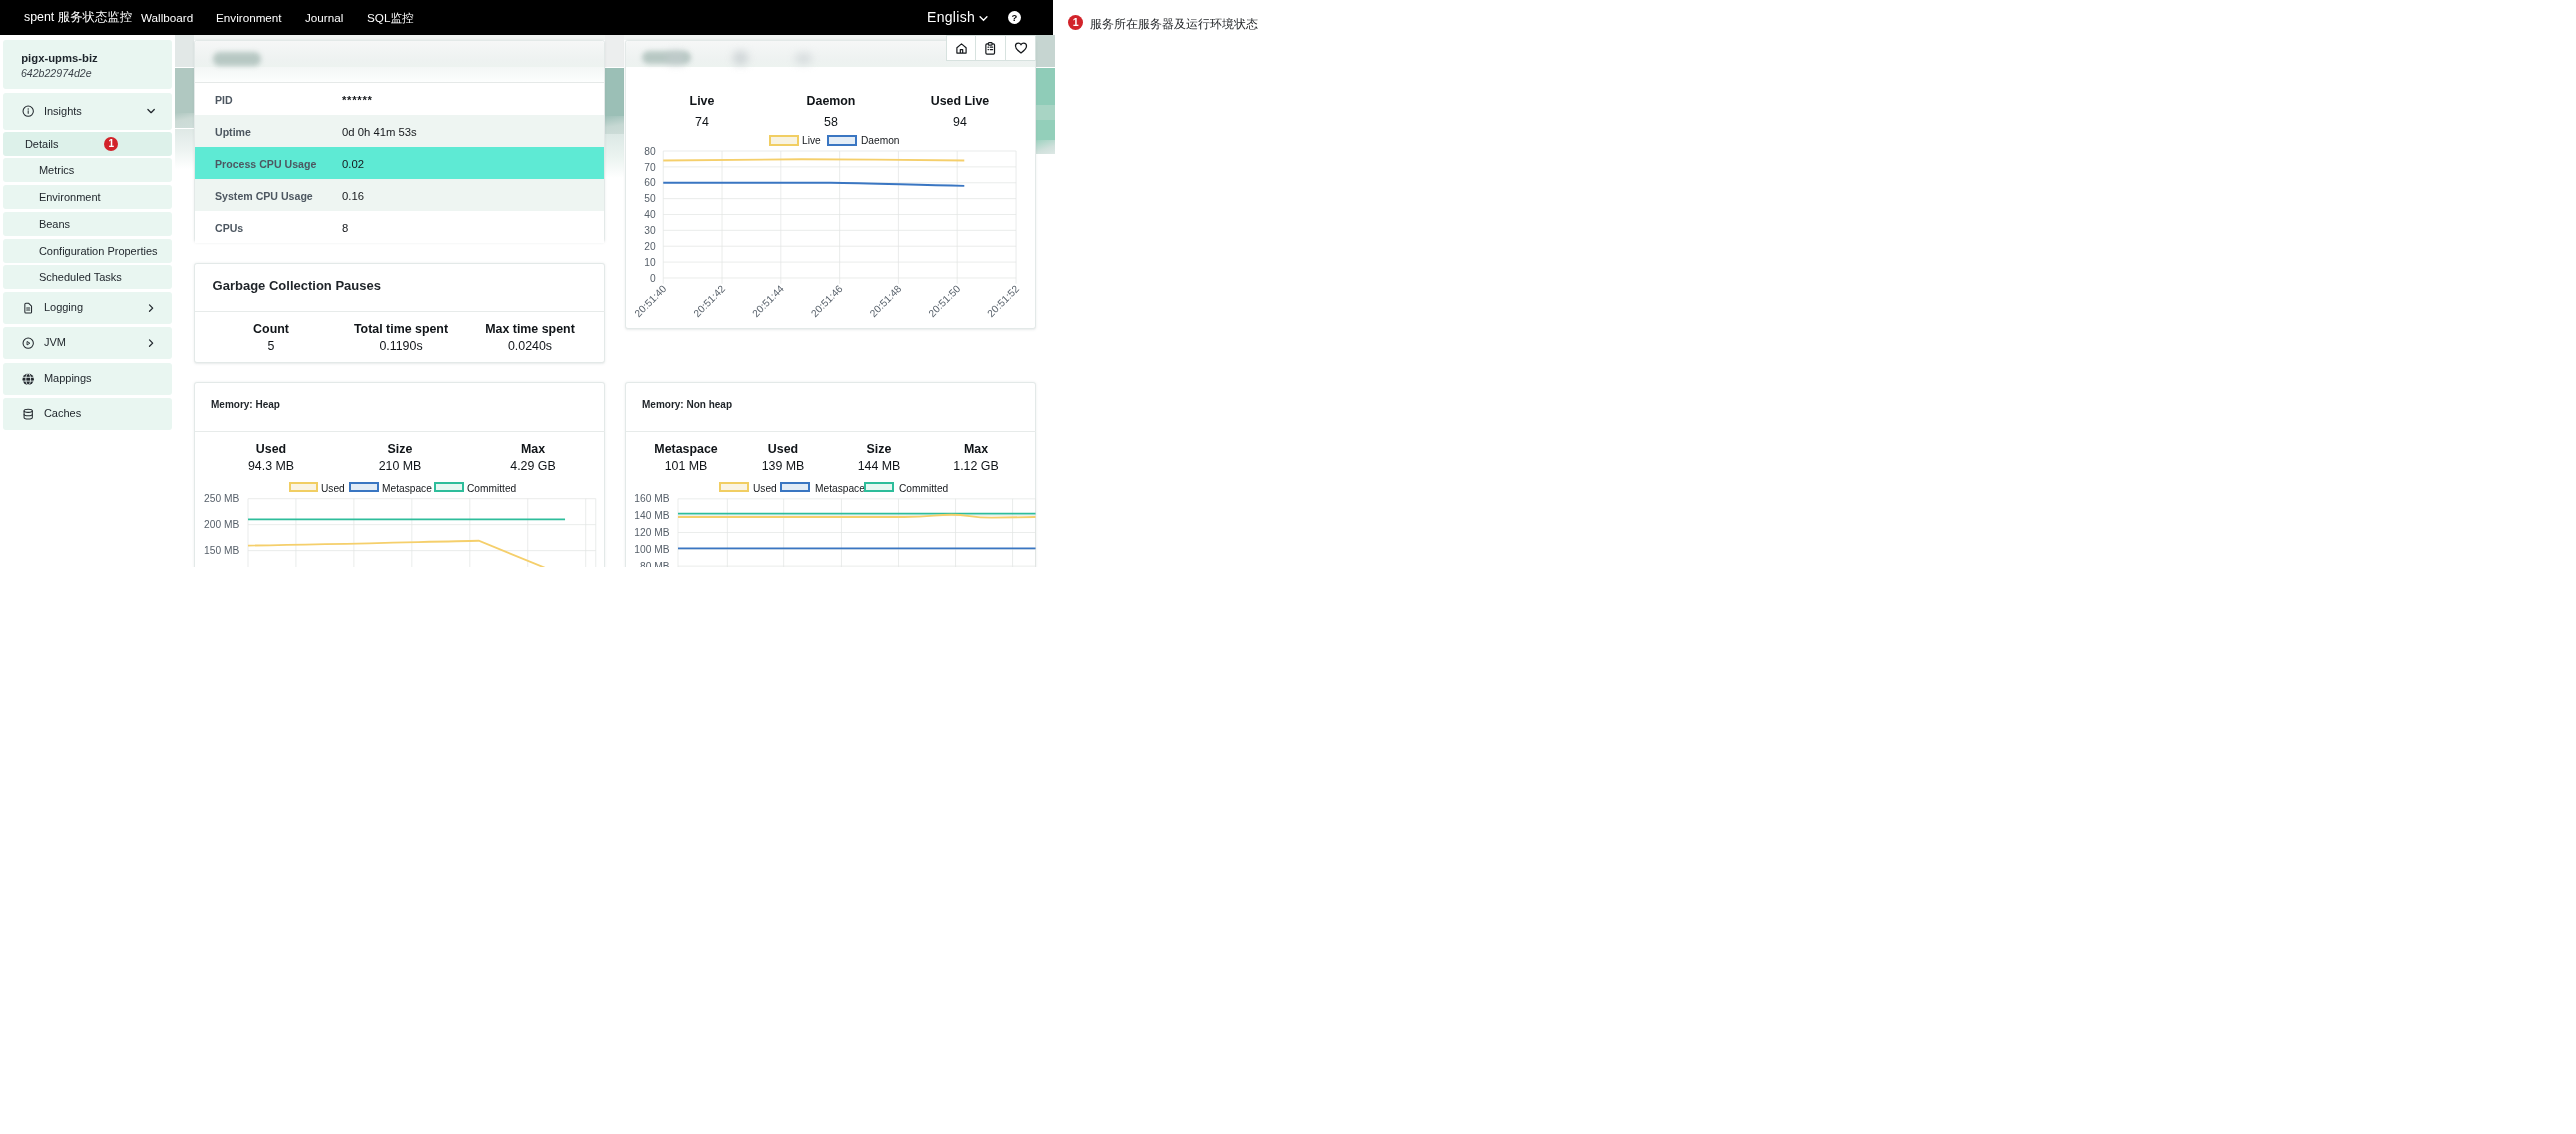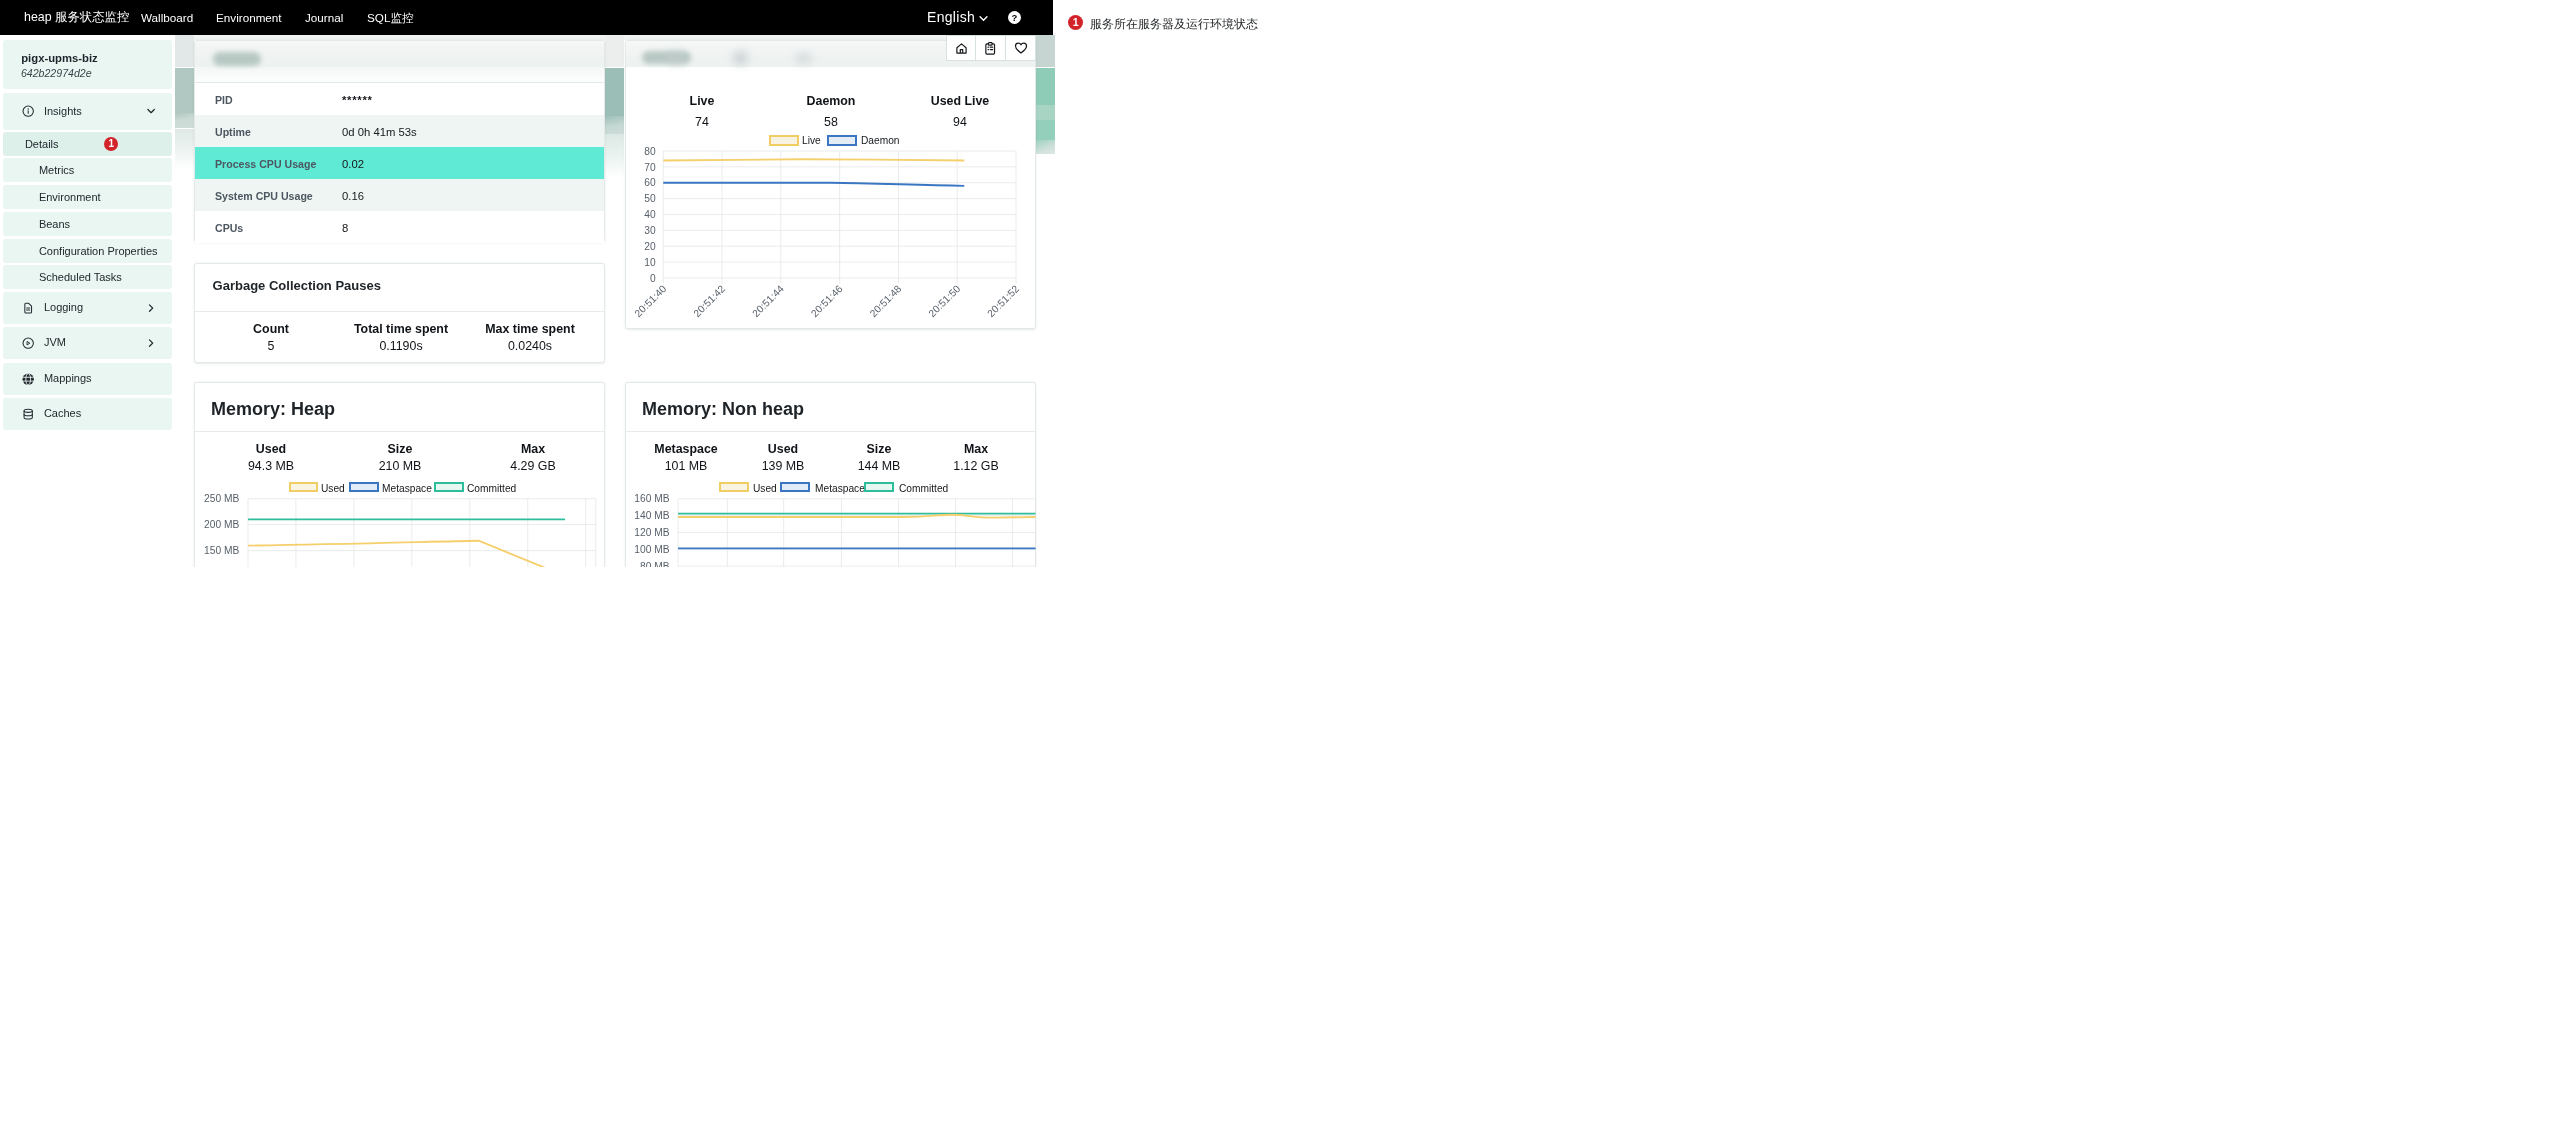--- a/index.html
+++ b/index.html
@@ -23,21 +23,21 @@
 .strip { position:absolute; overflow:hidden; }
 
 
 .card { position:absolute; background:#fff; border:0.7px solid #e3e9e8; border-radius:2.9px; box-shadow:0 0.7px 2.2px rgba(120,140,140,.18); }
 .card-hd { position:absolute; left:0; top:0; right:0; background:linear-gradient(180deg,#f6f7f7 0%,#eef2f1 70%,#edf3f0 100%); border-radius:2.9px 2.9px 0 0; }
 .blob { position:absolute; background:#b2c4bf; border-radius:6.6px; filter:blur(2.9px); opacity:.9; }
 .smudge { position:absolute; background:#c6cdd0; border-radius:5.9px; filter:blur(4.4px); opacity:.8; }
 .row { position:absolute; left:0; right:0; }
 .row .lab { position:absolute; left:20px; top:50%; margin-top:-4.8px; font-size:10.6px; font-weight:bold; color:#4d5761; }
 .row .val { position:absolute; left:147px; top:50%; margin-top:-4.8px; font-size:11.3px; color:#15181c; }
-.ct { font-size:18px; font-weight:bold; color:#1e2328; position:absolute; }
+.ct { font-size:10px; font-weight:bold; color:#1e2328; position:absolute; }
 .sthead { position:absolute; transform:translateX(-50%); font-size:12.4px; font-weight:bold; color:#101418; white-space:nowrap; }
 .stval { position:absolute; transform:translateX(-50%); font-size:12.4px; color:#101418; white-space:nowrap; }
 .sw { position:absolute; height:9.5px; }
 .lg-lab { position:absolute; font-size:10.2px; color:#15181c; }
 
 
 #btns { position:absolute; left:946px; top:35px; height:26px; display:flex; background:#fff; }
 #btns .b { width:30px; height:26px; border:0.7px solid #d7e2df; border-left-width:0; display:flex; align-items:center; justify-content:center; }
 #btns .b:first-child { border-left-width:0.7px; }
 
@@ -65,21 +65,21 @@
   <div class="strip" style="left:605px;top:134px;width:19.3px;height:44px;background:linear-gradient(180deg,#dce8e5 0%,#ecf4f1 55%,#fff 100%);"></div>
 
   <div class="strip" style="left:1036px;top:35px;width:18.7px;height:32px;background:#c6d5d1;"></div>
   <div class="strip" style="left:1036px;top:68px;width:18.7px;height:38px;background:#8fccb8;"></div>
   <div class="strip" style="left:1036px;top:105px;width:18.7px;height:14.6px;background:#a8d4c4;"></div>
   <div class="strip" style="left:1036px;top:120px;width:18.7px;height:20px;background:#93cfba;"></div>
   <div class="strip" style="left:1036px;top:140px;width:18.7px;height:14px;background:linear-gradient(160deg,#9ed2c0 0%,#cfe0db 60%,#dde8e5 100%);"></div>
 </div>
 
 <div id="nav">
-  <div class="item" style="left:24px;font-size:12.4px;">heap 服务状态监控</div>
+  <div class="item" style="left:24px;font-size:12.4px;">spent 服务状态监控</div>
   <div class="item" style="left:141px;">Wallboard</div>
   <div class="item" style="left:216px;">Environment</div>
   <div class="item" style="left:305px;">Journal</div>
   <div class="item" style="left:367px;">SQL监控</div>
   <div class="item" style="left:927px;font-size:14px;letter-spacing:0.3px;">English</div>
   <svg class="abs" style="left:978px;top:13px;" width="11" height="11" viewBox="0 0 16 16">
         <path d="M3 5.5 L8 10.5 L13 5.5" stroke="#fff" stroke-width="2" fill="none" stroke-linecap="round"></path>
       </svg>
   <div class="abs" style="left:1008px;top:11.3px;width:13px;height:13px;border-radius:50%;background:#fff;color:#000;font-weight:bold;font-size:9.5px;text-align:center;line-height:13px;">?</div>
 </div>

